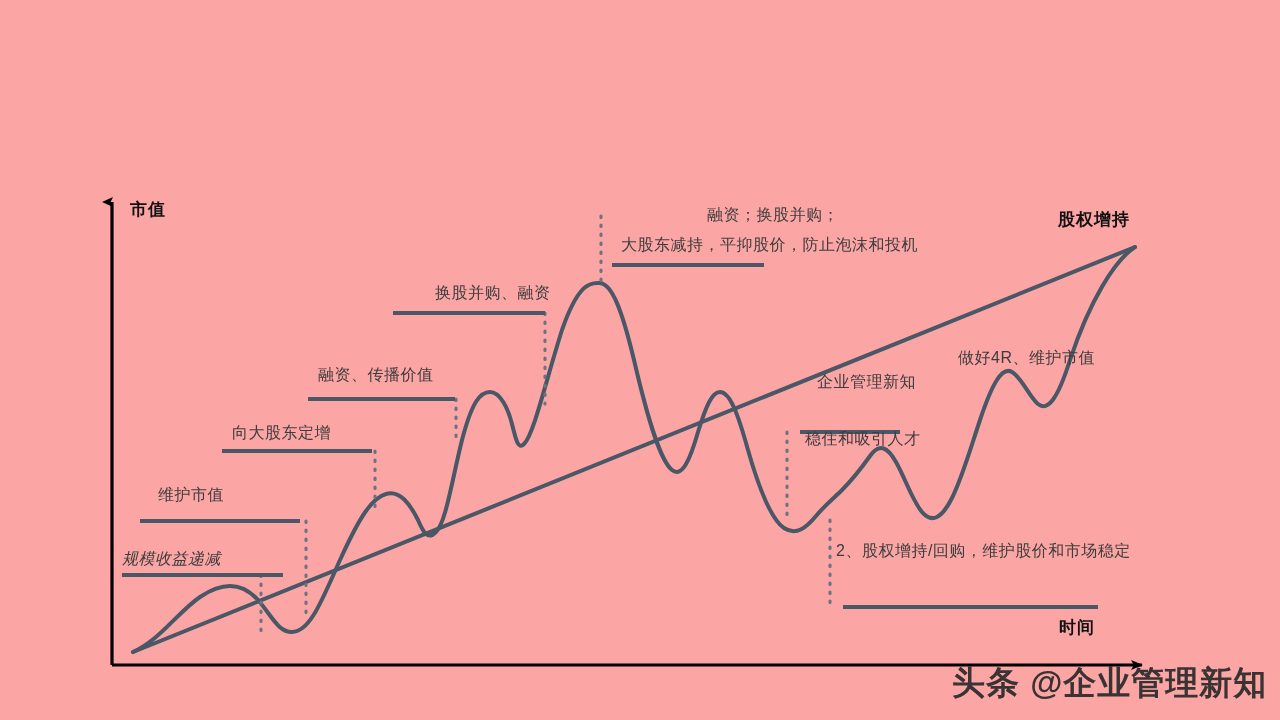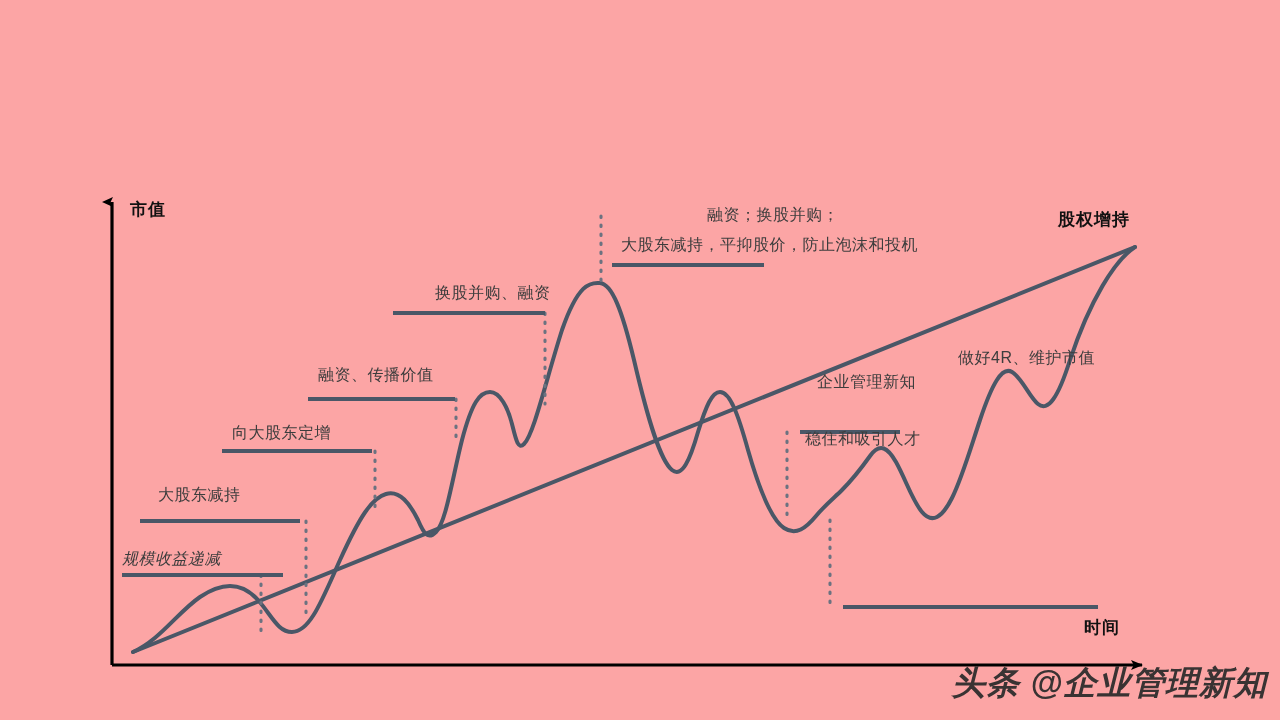--- a/index.html
+++ b/index.html
@@ -43,21 +43,20 @@
   .lbl.center { text-align: center; }
   .watermark {
     position: absolute;
     color: #2b2b2b;
     font-family: "Liberation Sans", "DejaVu Sans", sans-serif;
     font-size: 33px;
     font-weight: bold;
     letter-spacing: 1px;
     white-space: pre;
     opacity: 0.93;
-    font-style: italic;
   }
 </style>
 </head>
 <body>
 
 <div id="canvas">
 
   <svg class="layer" viewBox="0 0 1280 720" xmlns="http://www.w3.org/2000/svg">
 
     <defs>
@@ -109,41 +108,42 @@
       <line x1="308" y1="399" x2="455" y2="399"></line>
       <line x1="393" y1="313" x2="545" y2="313"></line>
       <line x1="612" y1="265" x2="764" y2="265"></line>
       <line x1="800" y1="432" x2="900" y2="432"></line>
       <line x1="843" y1="607" x2="1098" y2="607"></line>
     </g>
   </svg>
 
   <div class="lbl axis" style="left:130px; top:199px;">市值</div>
 
-  <div class="lbl axis" style="left:1084px; top:617px;">时间</div>
+  <div class="lbl axis" style="left:1059px; top:617px;">时间</div>
 
   <div class="lbl axis" style="left:1058px; top:209px;">股权增持</div>
 
   <div class="lbl" style="left:122px; top:548px;font-style:italic;">规模收益递减</div>
 
-  <div class="lbl" style="left:158px; top:484px;">大股东减持</div>
+  <div class="lbl" style="left:158px; top:484px;">维护市值</div>
 
   <div class="lbl" style="left:232px; top:422px;">向大股东定增</div>
 
   <div class="lbl" style="left:318px; top:364px;">融资、传播价值</div>
 
   <div class="lbl" style="left:396px; top:282px;margin-left:39px;">换股并购、融资</div>
 
   <div class="lbl center" style="left:707px; top:204px;">融资；换股并购；</div>
 
   <div class="lbl center" style="left:621px; top:234px;">大股东减持，平抑股价，防止泡沫和投机</div>
 
   <div class="lbl" style="left:817px; top:371px;">企业管理新知</div>
 
   <div class="lbl" style="left:805px; top:396px;margin-top:32px;">稳住和吸引人才</div>
 
 
+  <div class="lbl" style="left:836px; top:540px;">2、股权增持/回购，维护股价和市场稳定</div>
 
   <div class="lbl" style="left:958px; top:347px;">做好4R、维护市值</div>
 
   <div class="watermark" style="left:952px; top:661px;">头条 @企业管理新知</div>
 
 </div>
 
 </body></html>

